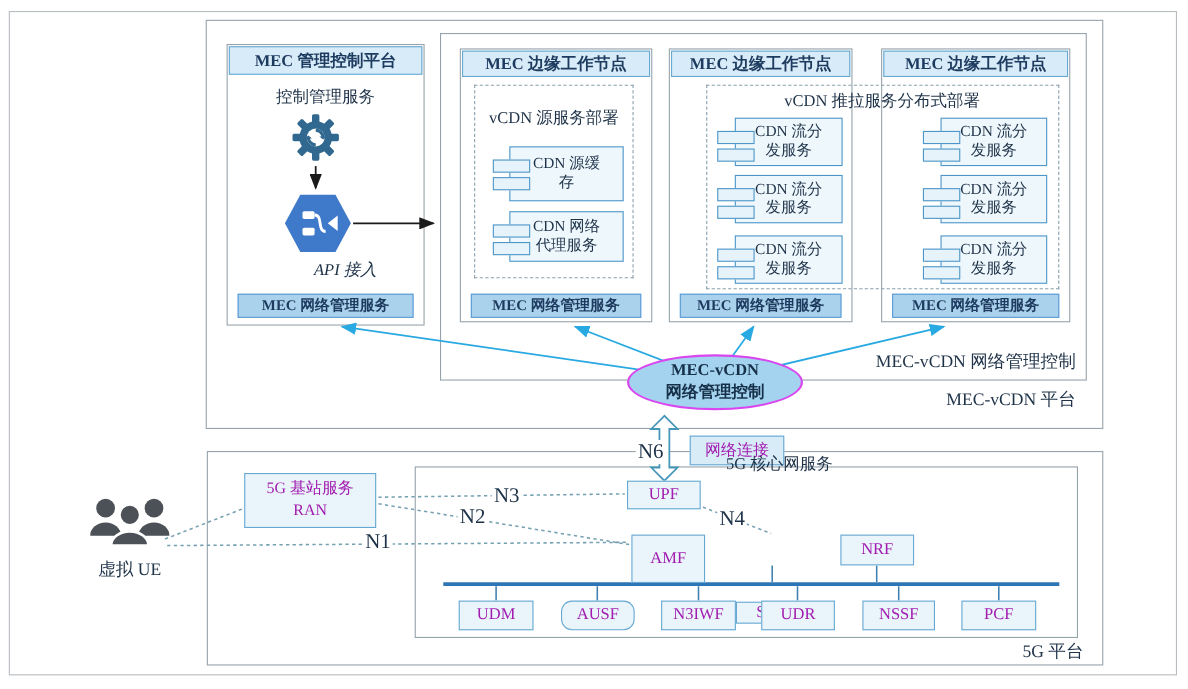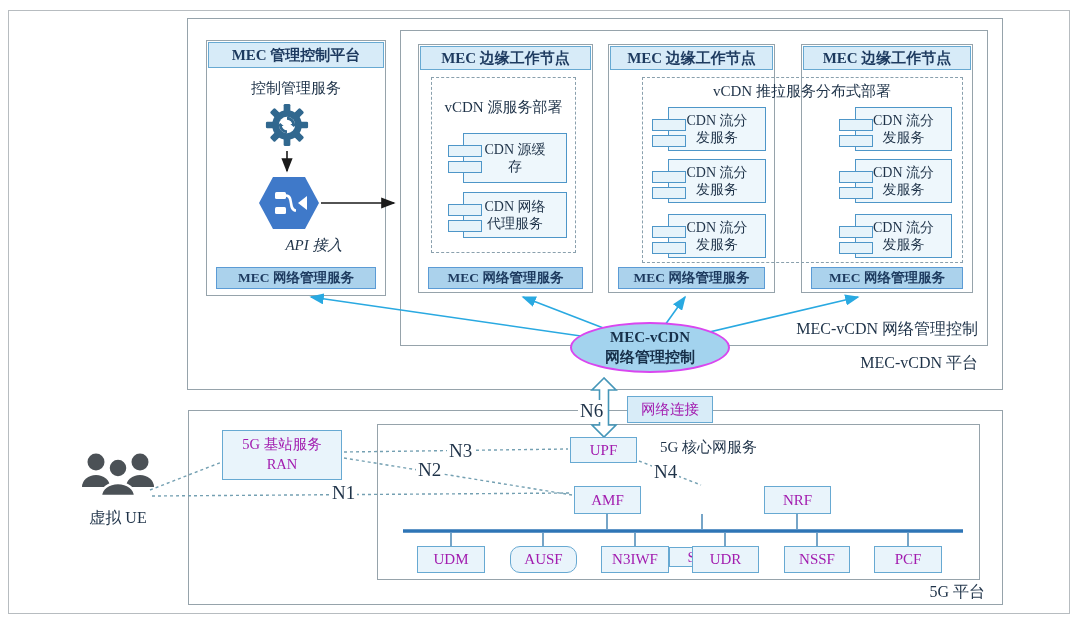--- a/index.html
+++ b/index.html
@@ -188,29 +188,29 @@
         <circle cx="38" cy="21" r="9.5" stroke="#ffffff" stroke-width="2.5"></circle>
         <path d="M21 49 a17 13 0 0 1 34 0 z" stroke="#ffffff" stroke-width="2.5"></path>
       </g>
     </svg>
   </div>
   <div class="abs biglbl ctr" style="left:70px;top:508px;width:96px;text-align:center;">虚拟 UE</div>
 
   <div class="abs cell ctr" style="left:222px;top:430px;width:120px;height:50px;font-size:14.5px;line-height:1.35;">5G 基站服务
 RAN</div>
 
-  <div class="abs lbl" style="left:660px;top:438px;z-index:3;">5G 核心网服务</div>
+  <div class="abs lbl" style="left:660px;top:412px;z-index:3;">5G 核心网服务</div>
 
   <div class="abs nlab" style="left:330px;top:482px;">N1</div>
   <div class="abs nlab" style="left:416px;top:459px;">N2</div>
   <div class="abs nlab" style="left:447px;top:440px;">N3</div>
   <div class="abs nlab" style="left:652px;top:461px;">N4</div>
 
   <div class="abs cell" style="left:570px;top:437px;width:67px;height:26px;">UPF</div>
-  <div class="abs cell" style="left:574px;top:486px;width:67px;height:28px;">AMF</div>
+  <div class="abs cell" style="left:574px;top:486px;width:67px;height:44px;">AMF</div>
   <div class="abs cell" style="left:669px;top:504px;width:67px;height:20px;margin-top:43px;">SMF</div>
   <div class="abs cell" style="left:764px;top:486px;width:67px;height:28px;">NRF</div>
 
   <div class="abs cell" style="left:417px;top:546px;width:68px;height:27px;">UDM</div>
   <div class="abs cell" style="left:510px;top:546px;width:67px;height:27px;border-radius:10px;">AUSF</div>
   <div class="abs cell" style="left:601px;top:546px;width:68px;height:27px;">N3IWF</div>
   <div class="abs cell" style="left:692px;top:546px;width:67px;height:27px;">UDR</div>
   <div class="abs cell" style="left:784px;top:546px;width:66px;height:27px;">NSSF</div>
   <div class="abs cell" style="left:874px;top:546px;width:68px;height:27px;">PCF</div>
 

